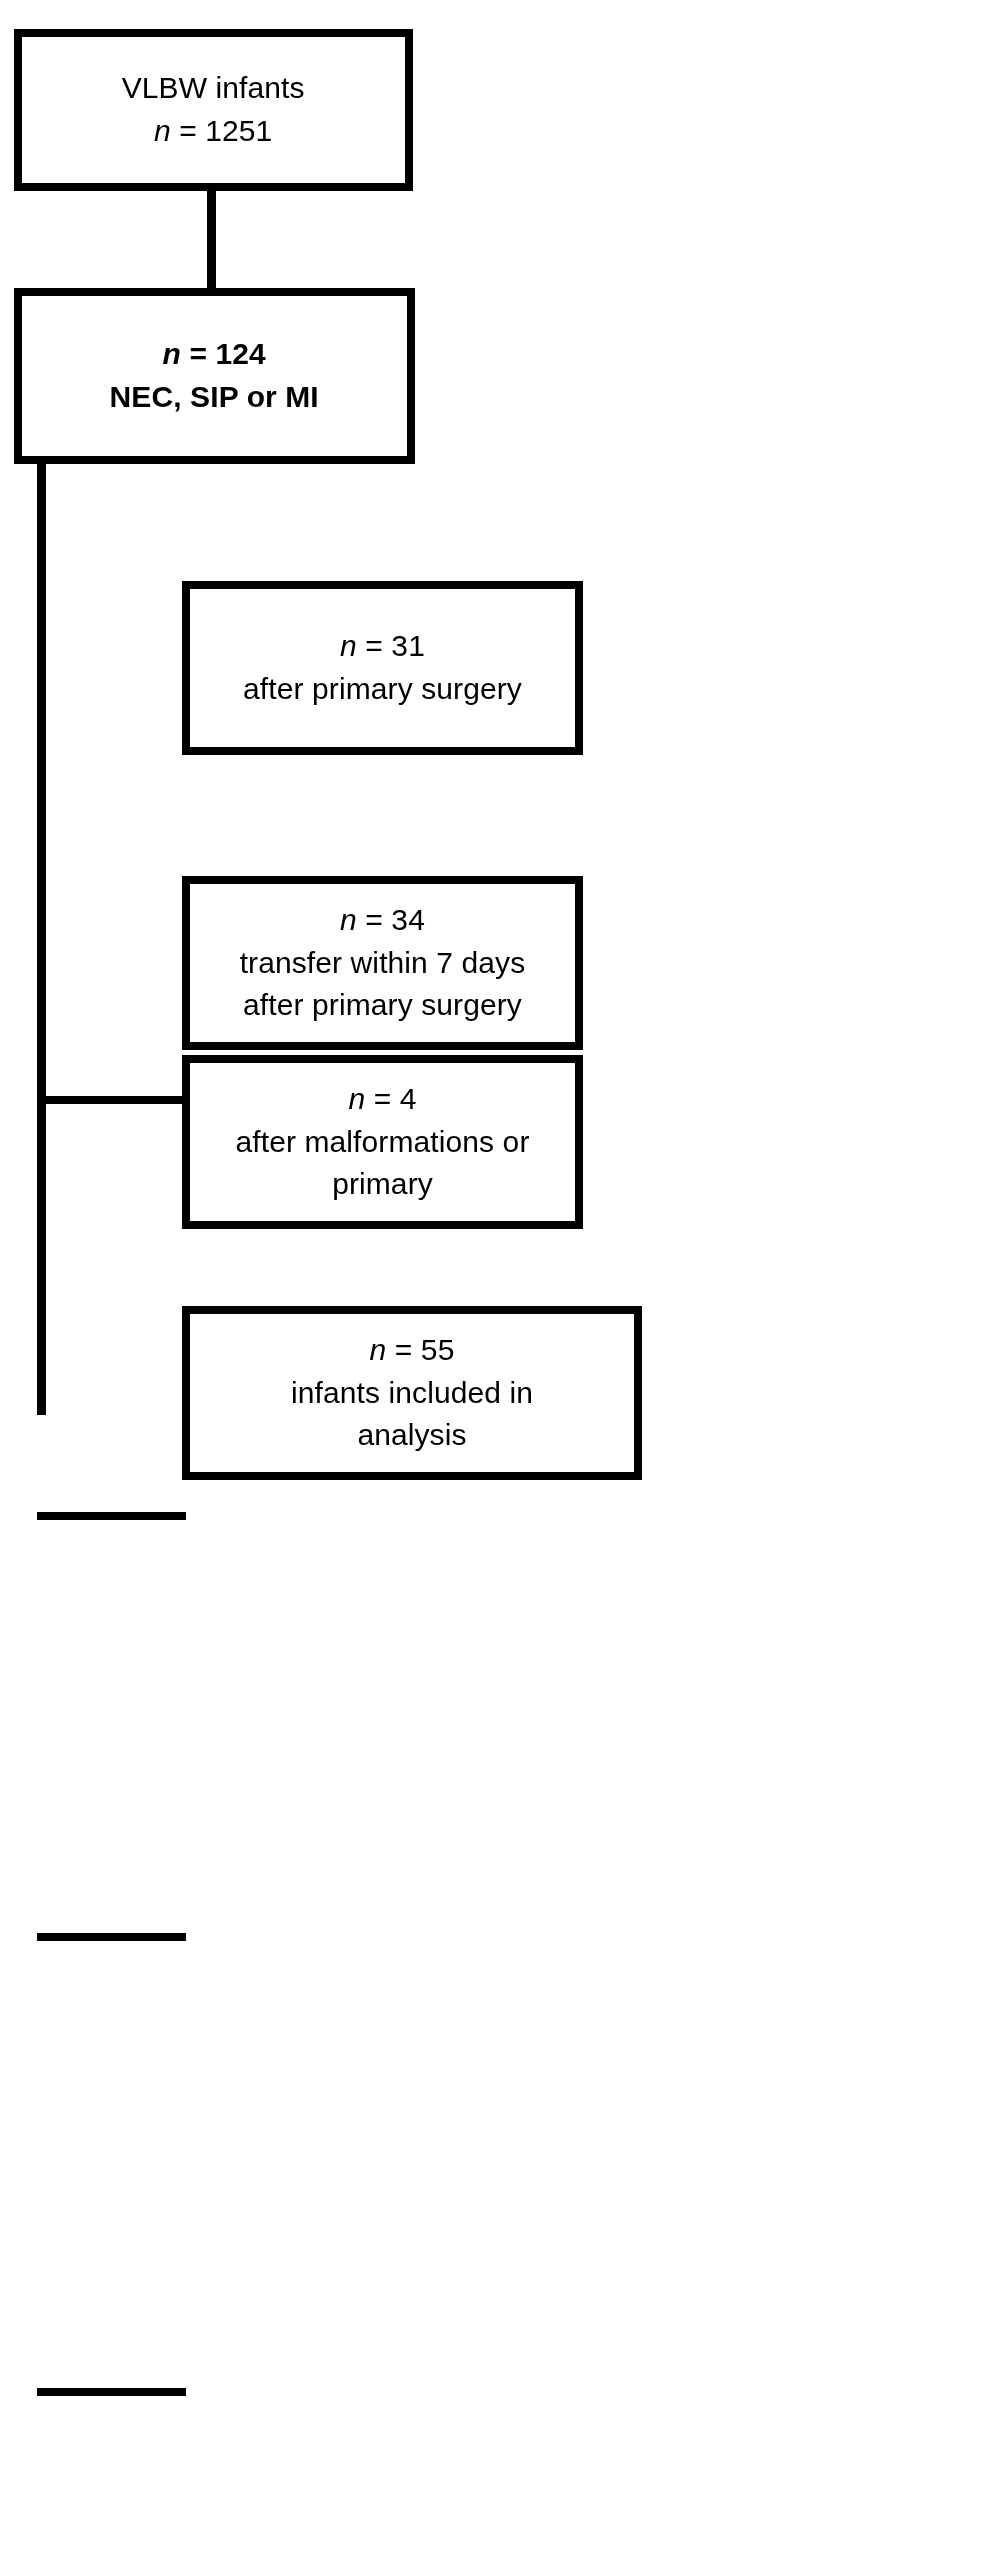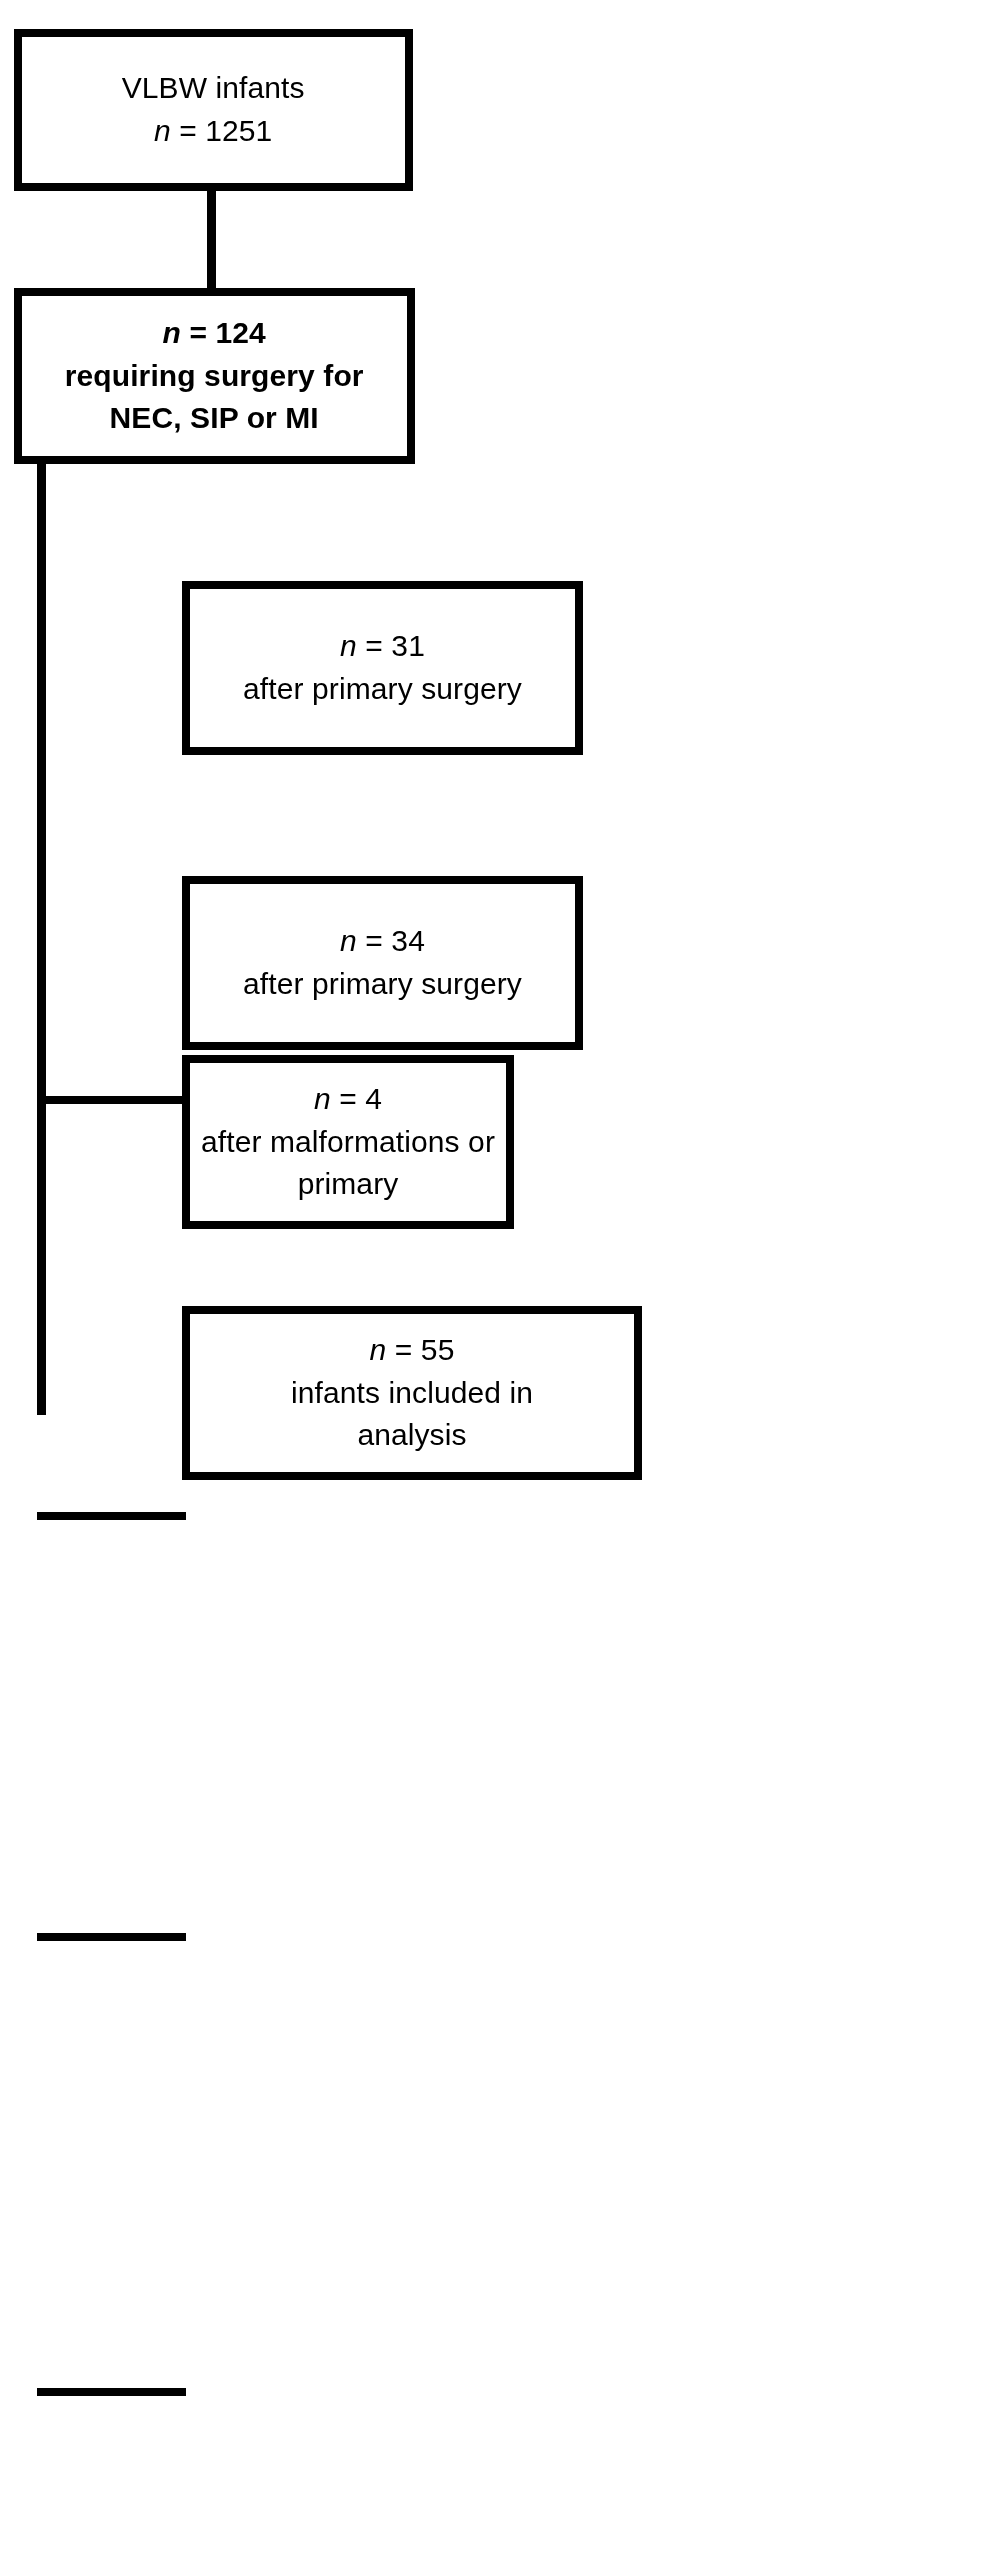--- a/index.html
+++ b/index.html
@@ -44,21 +44,21 @@
   .connector {
     position: absolute;
     background: #000000;
     z-index: 1;
   }
   
   #box-vlbw      { left: 13.7px;  top: 29px;   width: 399px; height: 162px; }
   #box-surgery   { left: 13.7px;  top: 288px;  width: 401px; height: 176px; font-weight: bold; }
   #box-death     { left: 182px; top: 581px;  width: 401px; height: 174px; text-align: right; }
   #box-transfer  { left: 182px; top: 876px;  width: 401px; height: 174px; }
-  #box-malform   { left: 182px; top: 1055px; width: 332px; height: 174px; }
+  #box-malform   { left: 182px; top: 1055px; width: 401px; height: 174px; }
   #box-included  { left: 182px; top: 1306px; width: 460px; height: 174px; }
 
   
   #link-v-top    { left: 207px; top: 186px;  width: 8.8px;  height: 108px; }
   
   #spine-main    { left: 37px;  top: 458px;  width: 8.8px;  height: 957px; }
   
   #stub-death    { left: 37px;  top: 1096px; width: 149px; height: 7.8px; }
   #stub-transfer { left: 37px;  top: 1512px; width: 149px; height: 7.8px; }
   #stub-malform  { left: 37px;  top: 1933px; width: 149px; height: 7.8px; }
@@ -84,37 +84,37 @@
       <span class="n-italic">n</span>
       <span>= 1251</span>
     </div>
   </div>
 
   <div class="node-box" id="box-surgery">
     <div class="node-text">
       <span class="n-italic">n</span>
       <span>= 124</span>
     </div>
-    <div class="node-text">requiring surgery for</div>
     <div class="node-text">NEC, SIP or MI</div>
   </div>
 
   <div class="node-box" id="box-death">
     <div class="node-text">
       <span class="n-italic">n</span>
       <span>= 31</span>
     </div>
     <div class="node-text">after primary surgery</div>
   </div>
 
   <div class="node-box" id="box-transfer">
     <div class="node-text">
       <span class="n-italic">n</span>
       <span>= 34</span>
     </div>
+    <div class="node-text">transfer within 7 days</div>
     <div class="node-text">after primary surgery</div>
   </div>
 
   <div class="node-box" id="box-malform">
     <div class="node-text">
       <span class="n-italic">n</span>
       <span>= 4</span>
     </div>
     <div class="node-text">after malformations or</div>
     <div class="node-text">primary</div>

